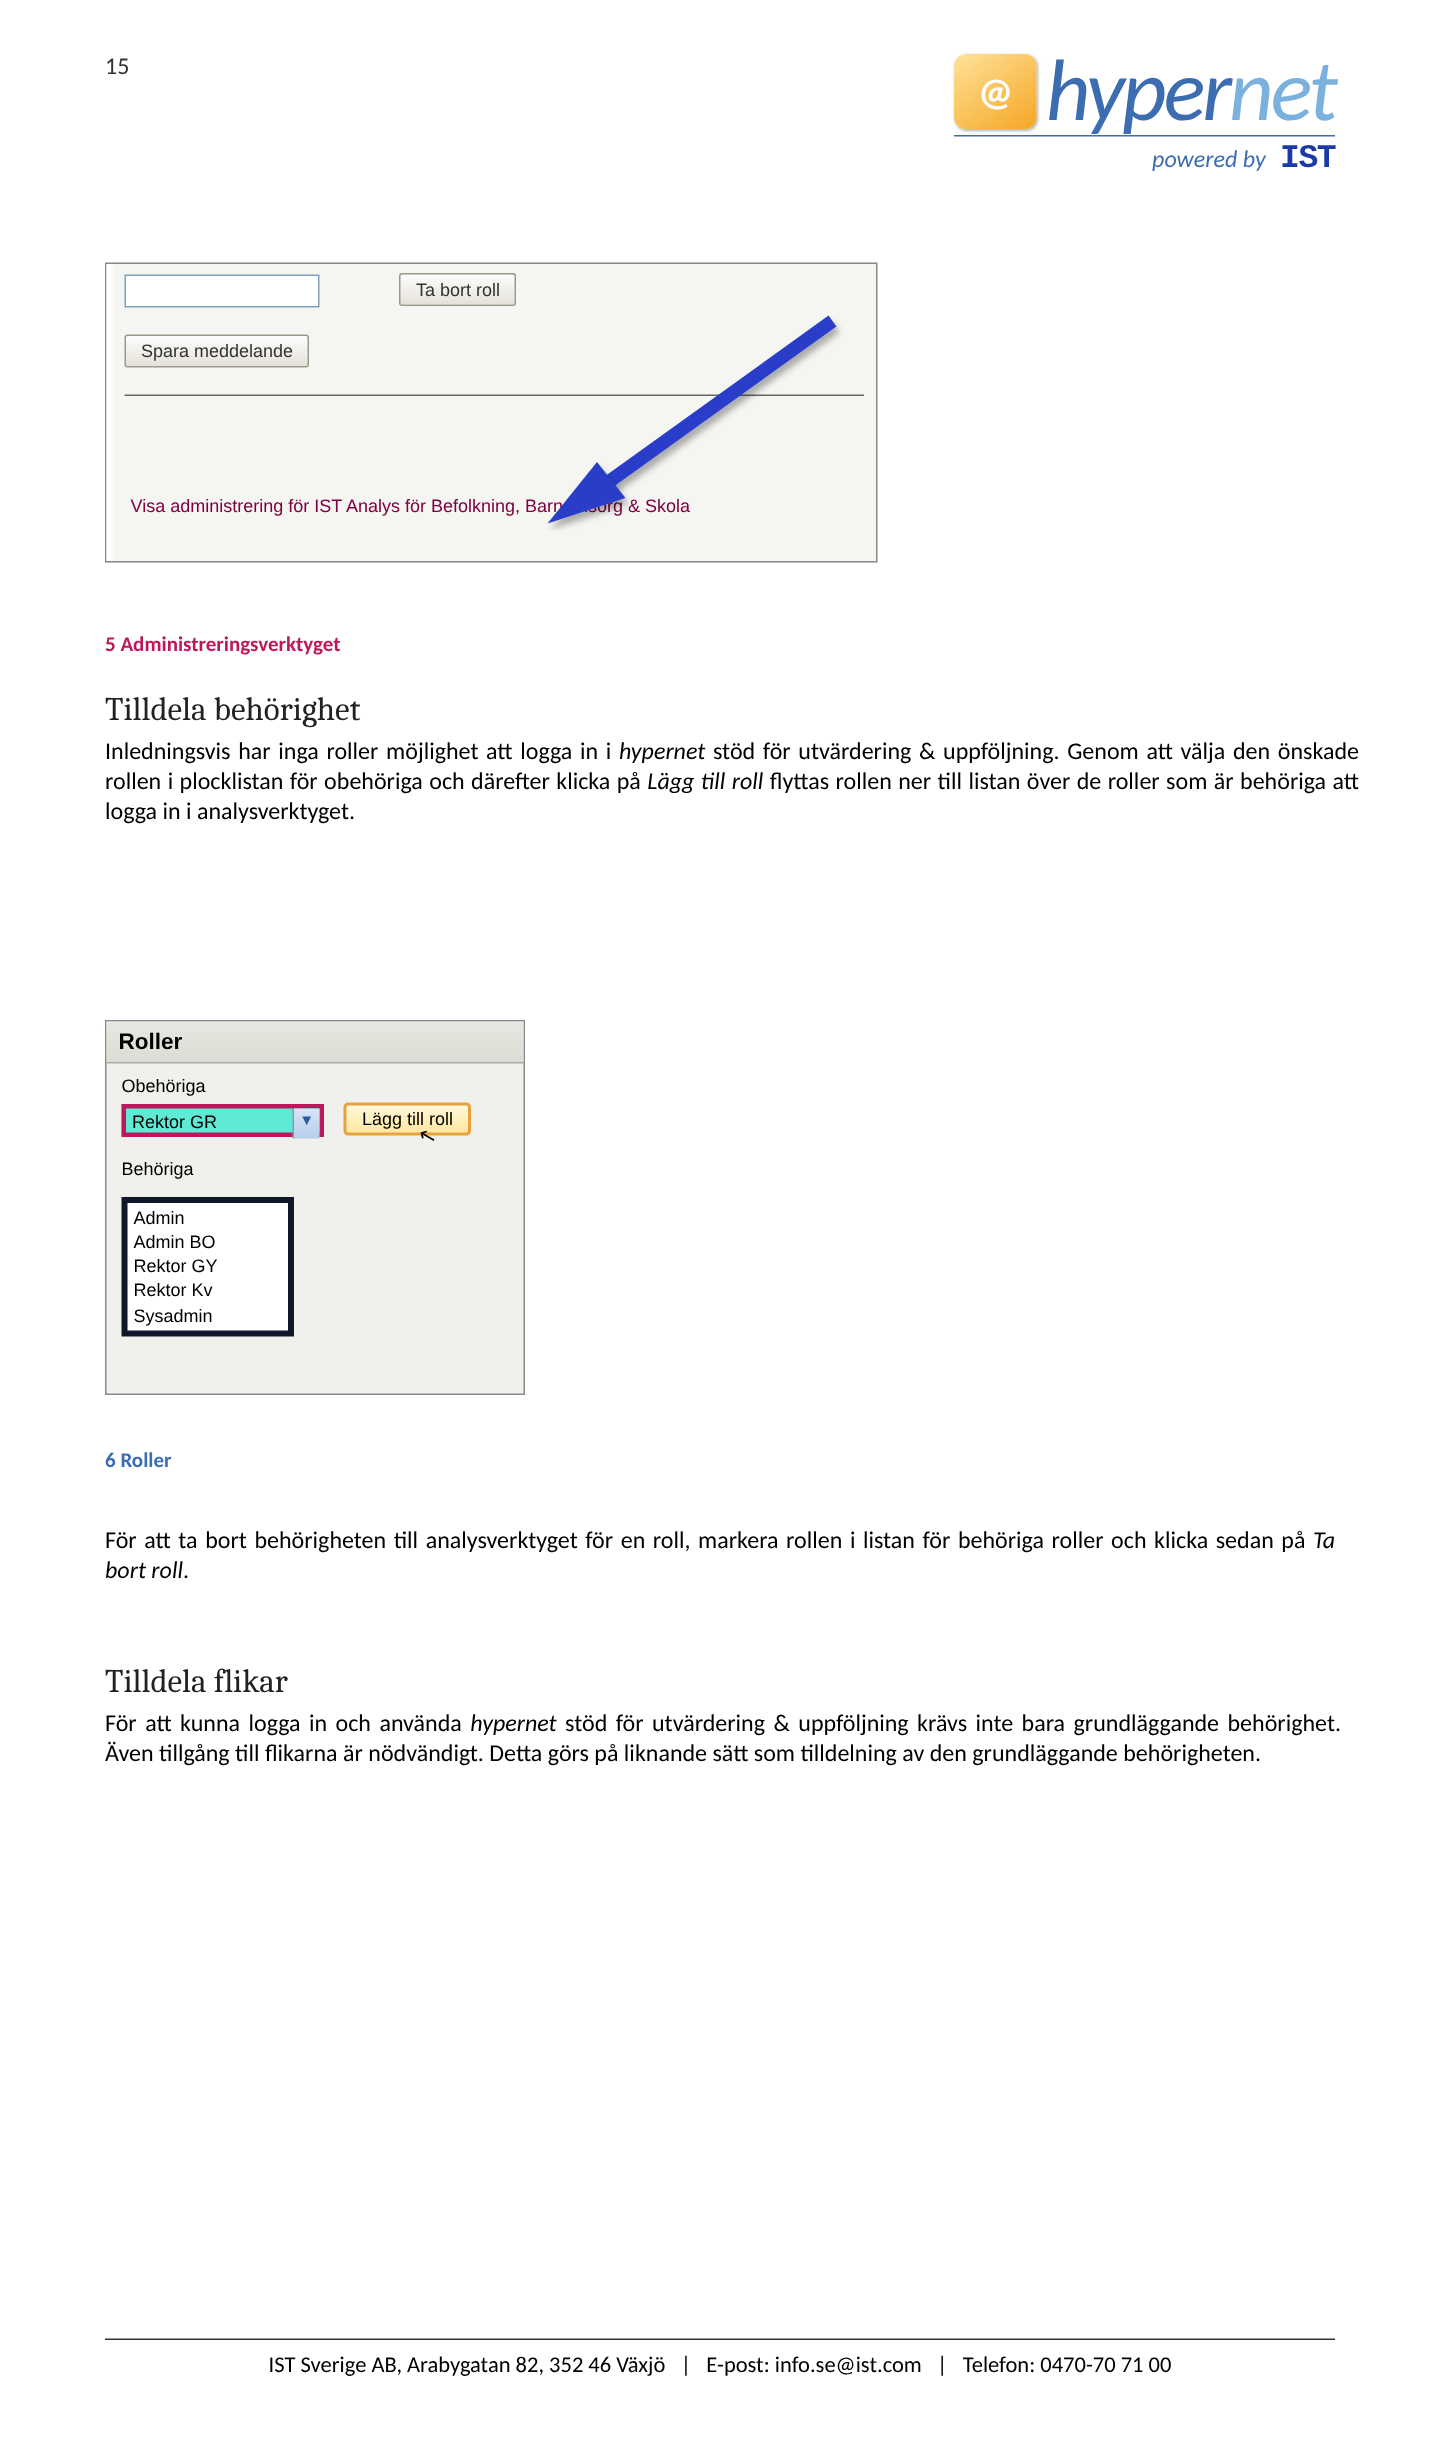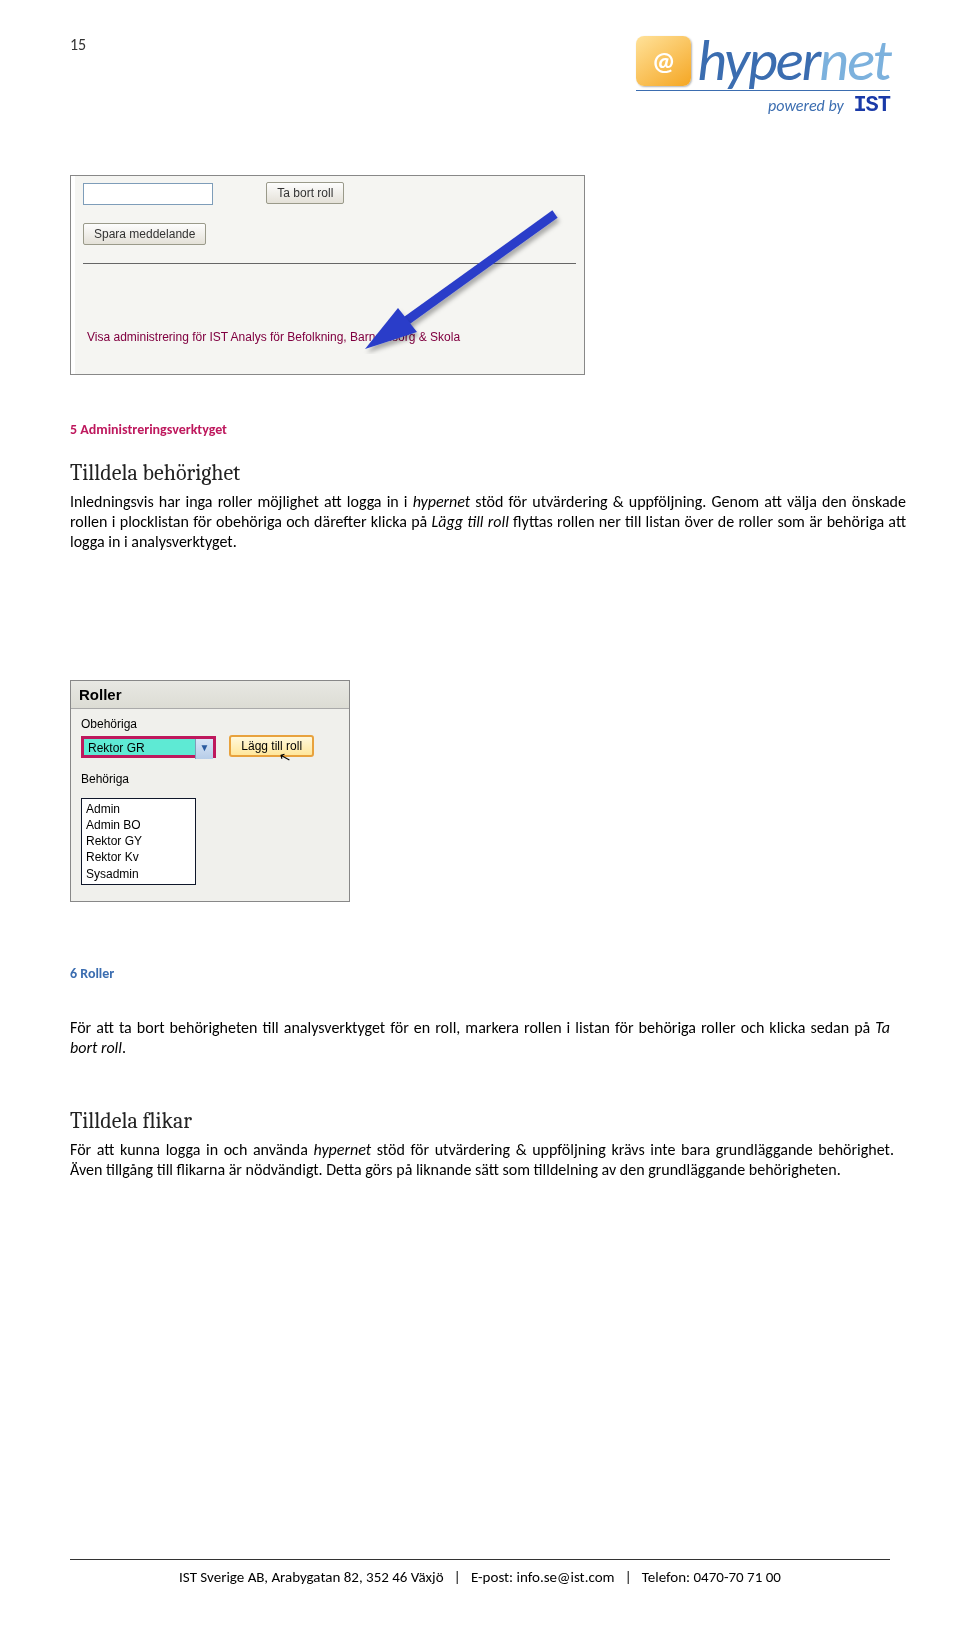--- a/index.html
+++ b/index.html
@@ -135,21 +135,21 @@
     color:#000;
     text-align: justify;
     line-height:1.25;
   }
   .italic { font-style: italic; }
 
   
   .shot2 {
     position:absolute;
     top:680px; left:70px;
-    width:280px; height:222px;
+    width:280px; height:250px;
     border:1px solid #888;
     background:#f0f0ec;
     font-family: Tahoma, Arial, sans-serif;
     font-size:12px;
   }
   .panel-header {
     background: linear-gradient(#e8e8e3,#dcdcd4);
     border-bottom:1px solid #aaa;
     padding:5px 8px;
     font-weight:bold;
@@ -188,21 +188,21 @@
     position:relative;
   }
   .cursor {
     position:absolute;
     bottom:-10px; left:48px;
     font-size:14px;
     transform:rotate(-15deg);
   }
   .listbox {
     margin-top:12px;
-    border:1px solid #0f172a;
+    border:4px solid #0f172a;
     background:#fff;
     width:115px;
     padding:2px 4px;
     line-height:1.35;
   }
 
   .caption-6 {
     position:absolute;
     top:965px; left:70px;
     color:#3b6db0;

